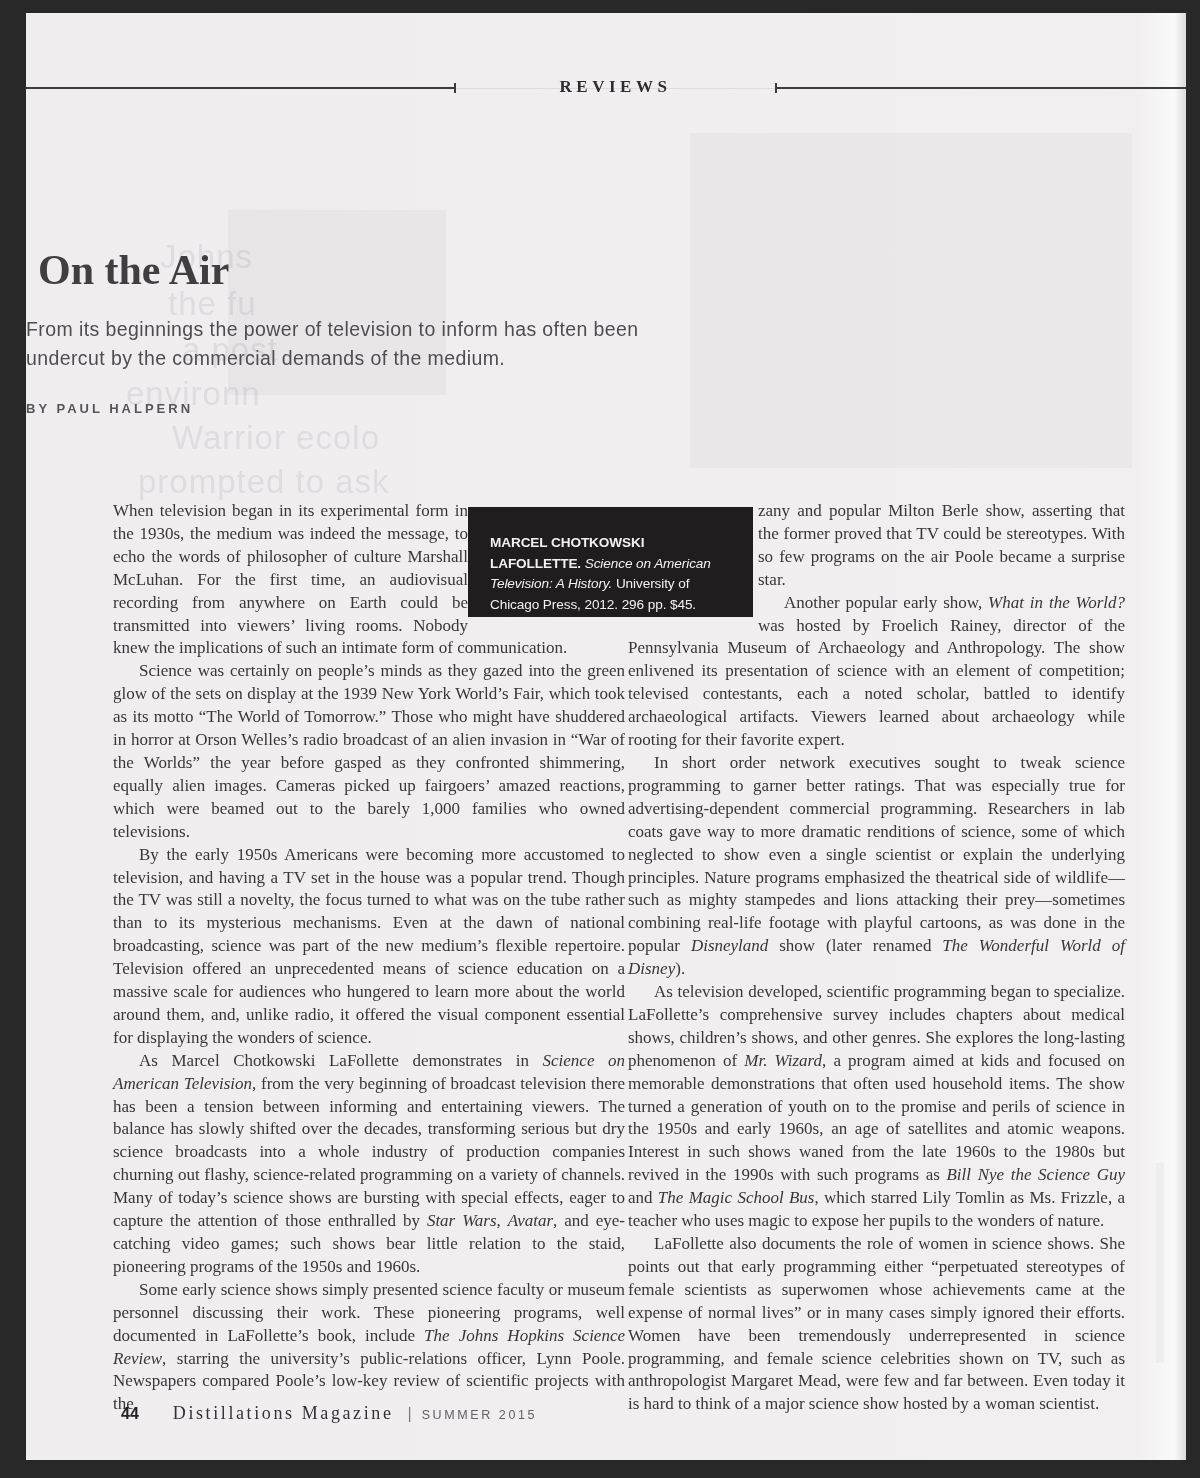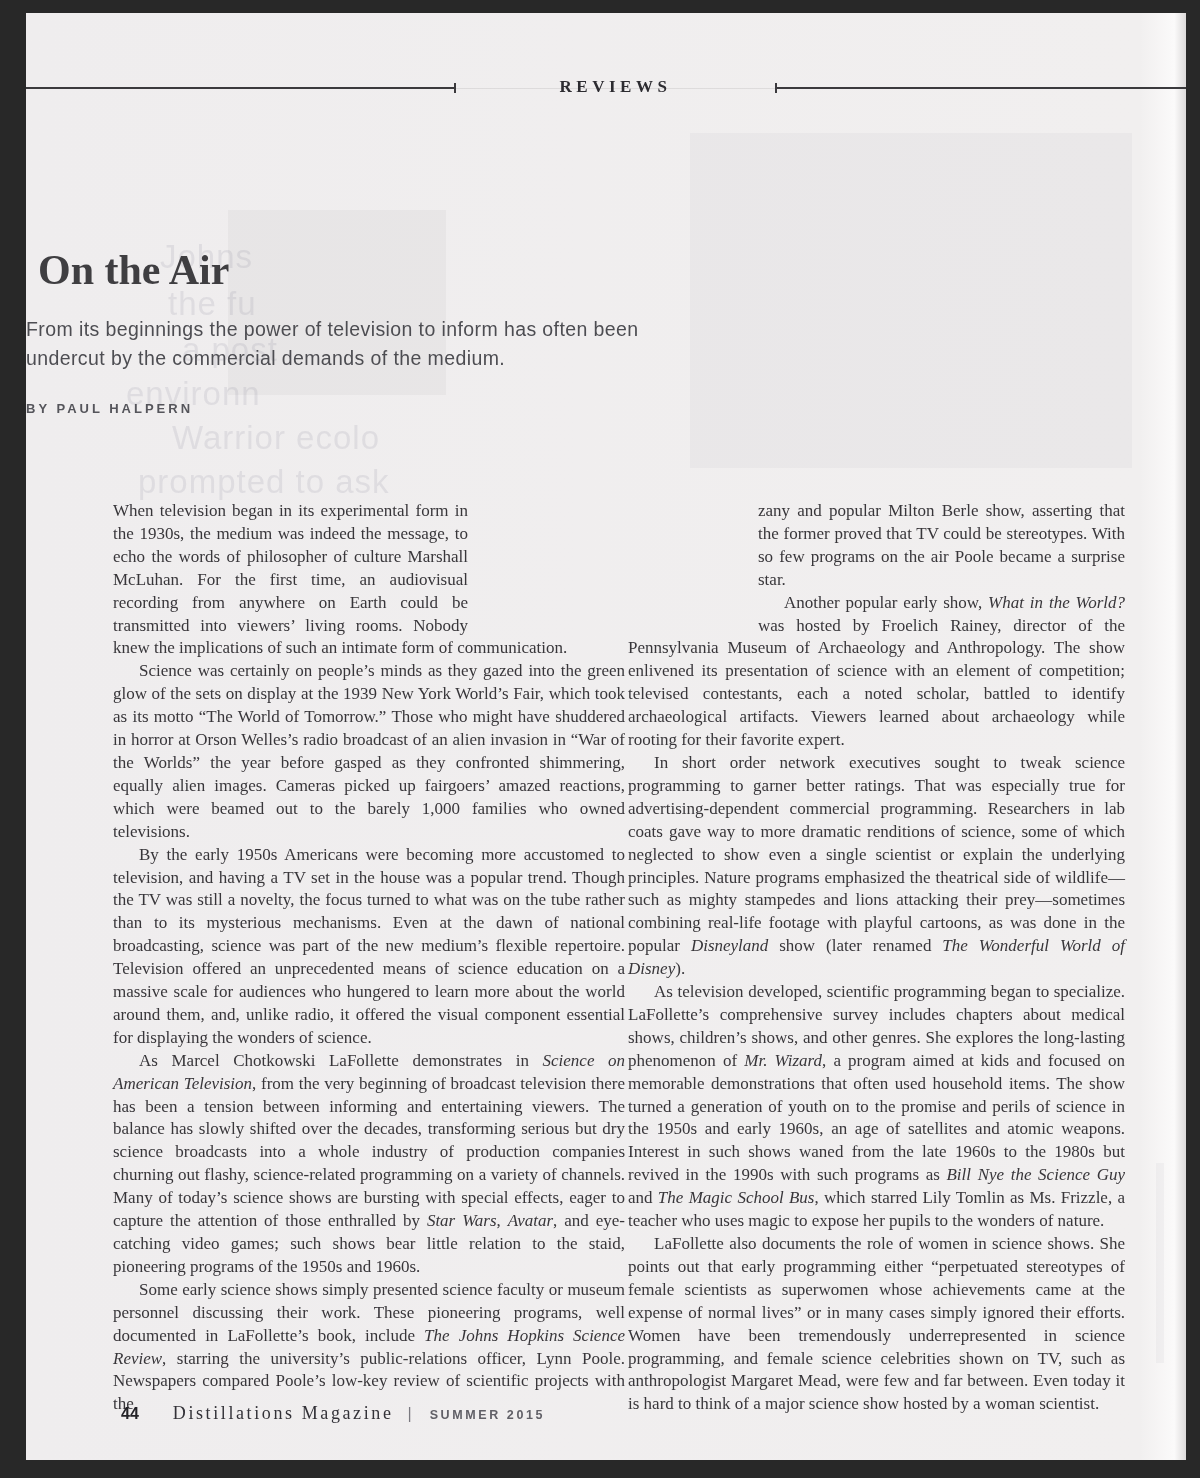--- a/index.html
+++ b/index.html
@@ -100,22 +100,22 @@
     margin-left:34px;
     font-family:"Liberation Serif",serif;font-weight:400;
     font-size:18px;letter-spacing:2.6px;color:#333238;
   }
   .footer .sep{
     margin-left:14px;
     font-family:"Liberation Sans",sans-serif;font-weight:300;
     font-size:16px;color:#7a7980;
   }
   .footer .issue{
-    margin-left:18px;
-    font-family:"Liberation Sans",sans-serif;font-weight:700;
+    margin-left:10px;
+    font-family:"Liberation Sans",sans-serif;font-weight:400;
     font-size:12.5px;letter-spacing:2.6px;color:#616067;
   }
   
   .margin-strip{
     position:absolute;right:22px;top:1150px;width:8px;height:200px;
     background:rgba(90,90,110,0.05);
   }
 </style>
 </head>
 <body>
@@ -141,20 +141,23 @@
   <div class="rule-tick right"></div>
   <div class="section-header">REVIEWS</div>
 
   <div class="article-title">On the Air</div>
   <div class="article-subtitle">
     <div>From its beginnings the power of television to inform has often been</div>
     <div>undercut by the commercial demands of the medium.</div>
   </div>
   <div class="article-byline">BY PAUL HALPERN</div>
 
+  <div class="book-box">
+    <p class="book-text"><strong>MARCEL CHOTKOWSKI LAFOLLETTE. </strong><em>Science on American Television: A History.</em><span> University of Chicago Press, 2012. 296 pp. $45.</span></p>
+  </div>
 
   <div class="column column-left">
     <span class="spacer-right"></span>
   <p class="par"><span>When television began in its experimental form in the 1930s, the medium was indeed the message, to echo the words of philosopher of culture Marshall McLuhan. For the first time, an audiovisual recording from anywhere on Earth could be transmitted into viewers’ living rooms. Nobody knew the implications of such an intimate form of communication.</span></p>
       <p class="par indent"><span>Science was certainly on people’s minds as they gazed into the green glow of the sets on display at the 1939 New York World’s Fair, which took as its motto “The World of Tomorrow.” Those who might have shuddered in horror at Orson Welles’s radio broadcast of an alien invasion in “War of the Worlds” the year before gasped as they confronted shimmering, equally alien images. Cameras picked up fairgoers’ amazed reactions, which were beamed out to the barely 1,000 families who owned televisions.</span></p>
       <p class="par indent"><span>By the early 1950s Americans were becoming more accustomed to television, and having a TV set in the house was a popular trend. Though the TV was still a novelty, the focus turned to what was on the tube rather than to its mysterious mechanisms. Even at the dawn of national broadcasting, science was part of the new medium’s flexible repertoire. Television offered an unprecedented means of science education on a massive scale for audiences who hungered to learn more about the world around them, and, unlike radio, it offered the visual component essential for displaying the wonders of science.</span></p>
       <p class="par indent"><span>As Marcel Chotkowski LaFollette demonstrates in </span><em>Science on American Television</em><span>, from the very beginning of broadcast television there has been a tension between informing and entertaining viewers. The balance has slowly shifted over the decades, transforming serious but dry science broadcasts into a whole industry of production companies churning out flashy, science-related programming on a variety of channels. Many of today’s science shows are bursting with special effects, eager to capture the attention of those enthralled by </span><em>Star Wars</em><span>, </span><em>Avatar</em><span>, and eye-catching video games; such shows bear little relation to the staid, pioneering programs of the 1950s and 1960s.</span></p>
       <p class="par indent"><span>Some early science shows simply presented science faculty or museum personnel discussing their work. These pioneering programs, well documented in LaFollette’s book, include </span><em>The Johns Hopkins Science Review</em><span>, starring the university’s public-relations officer, Lynn Poole. Newspapers compared Poole’s low-key review of scientific projects with the</span></p>
     </div>
   <div class="column column-right">

